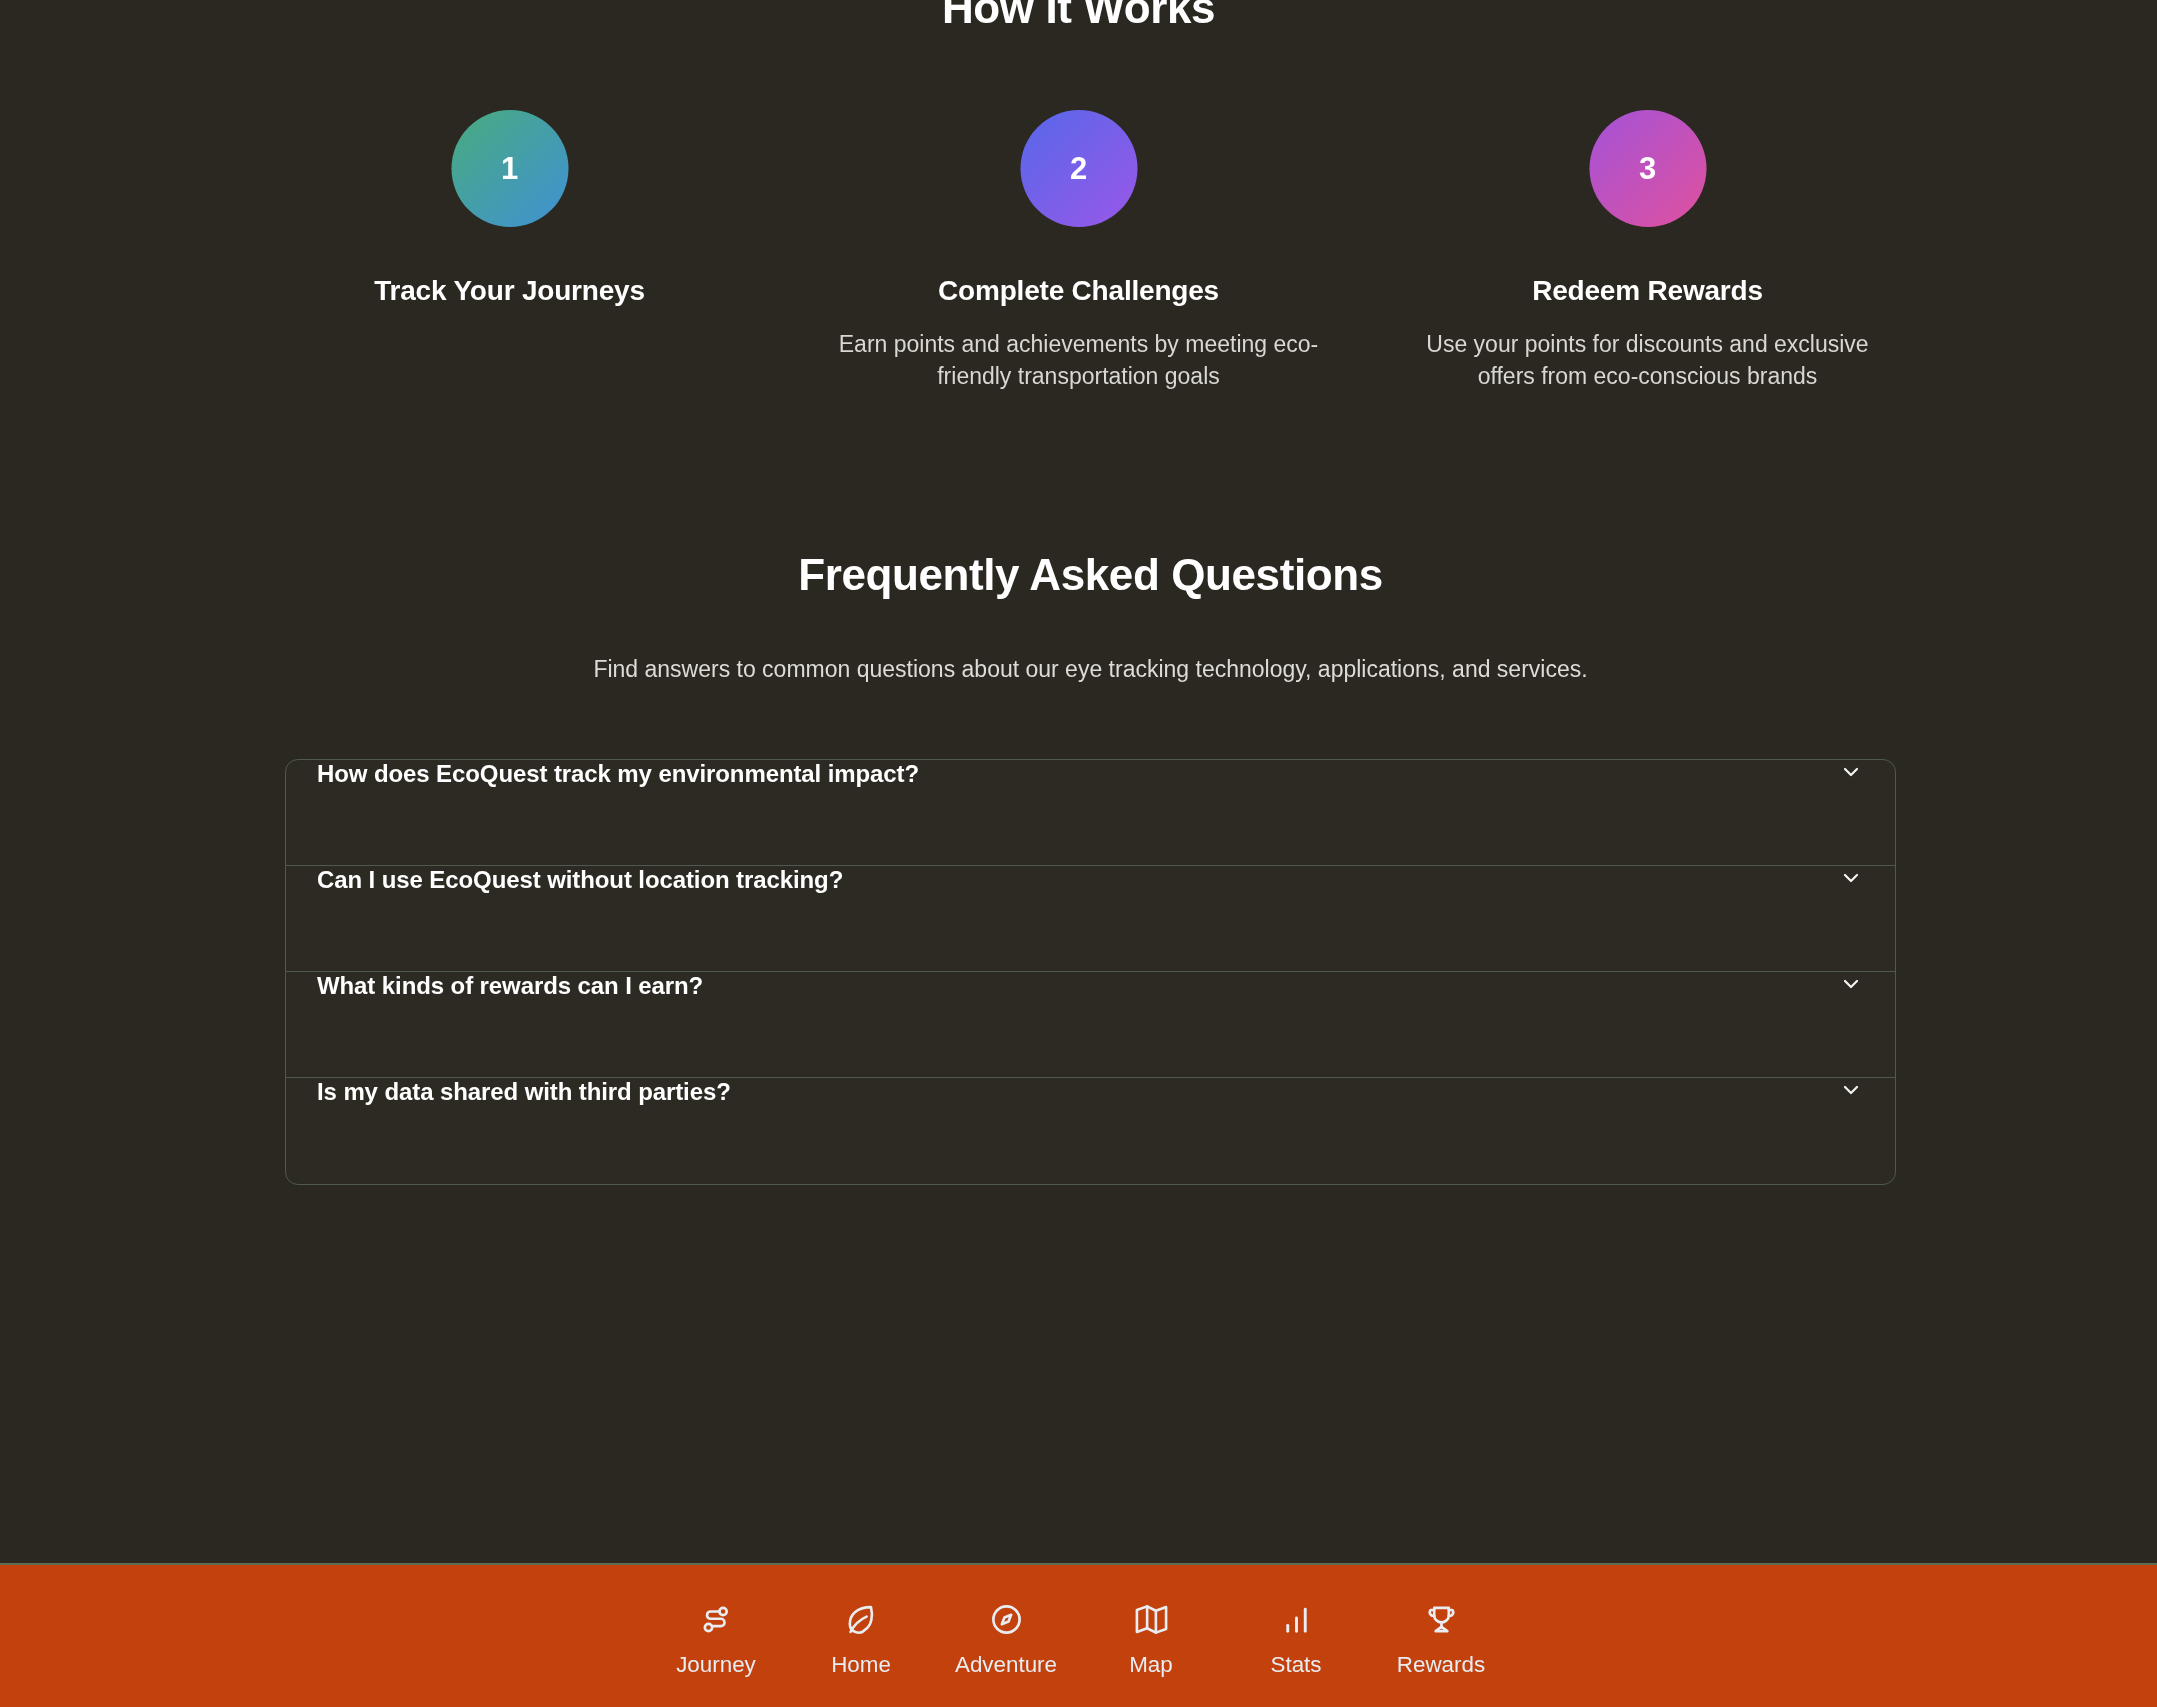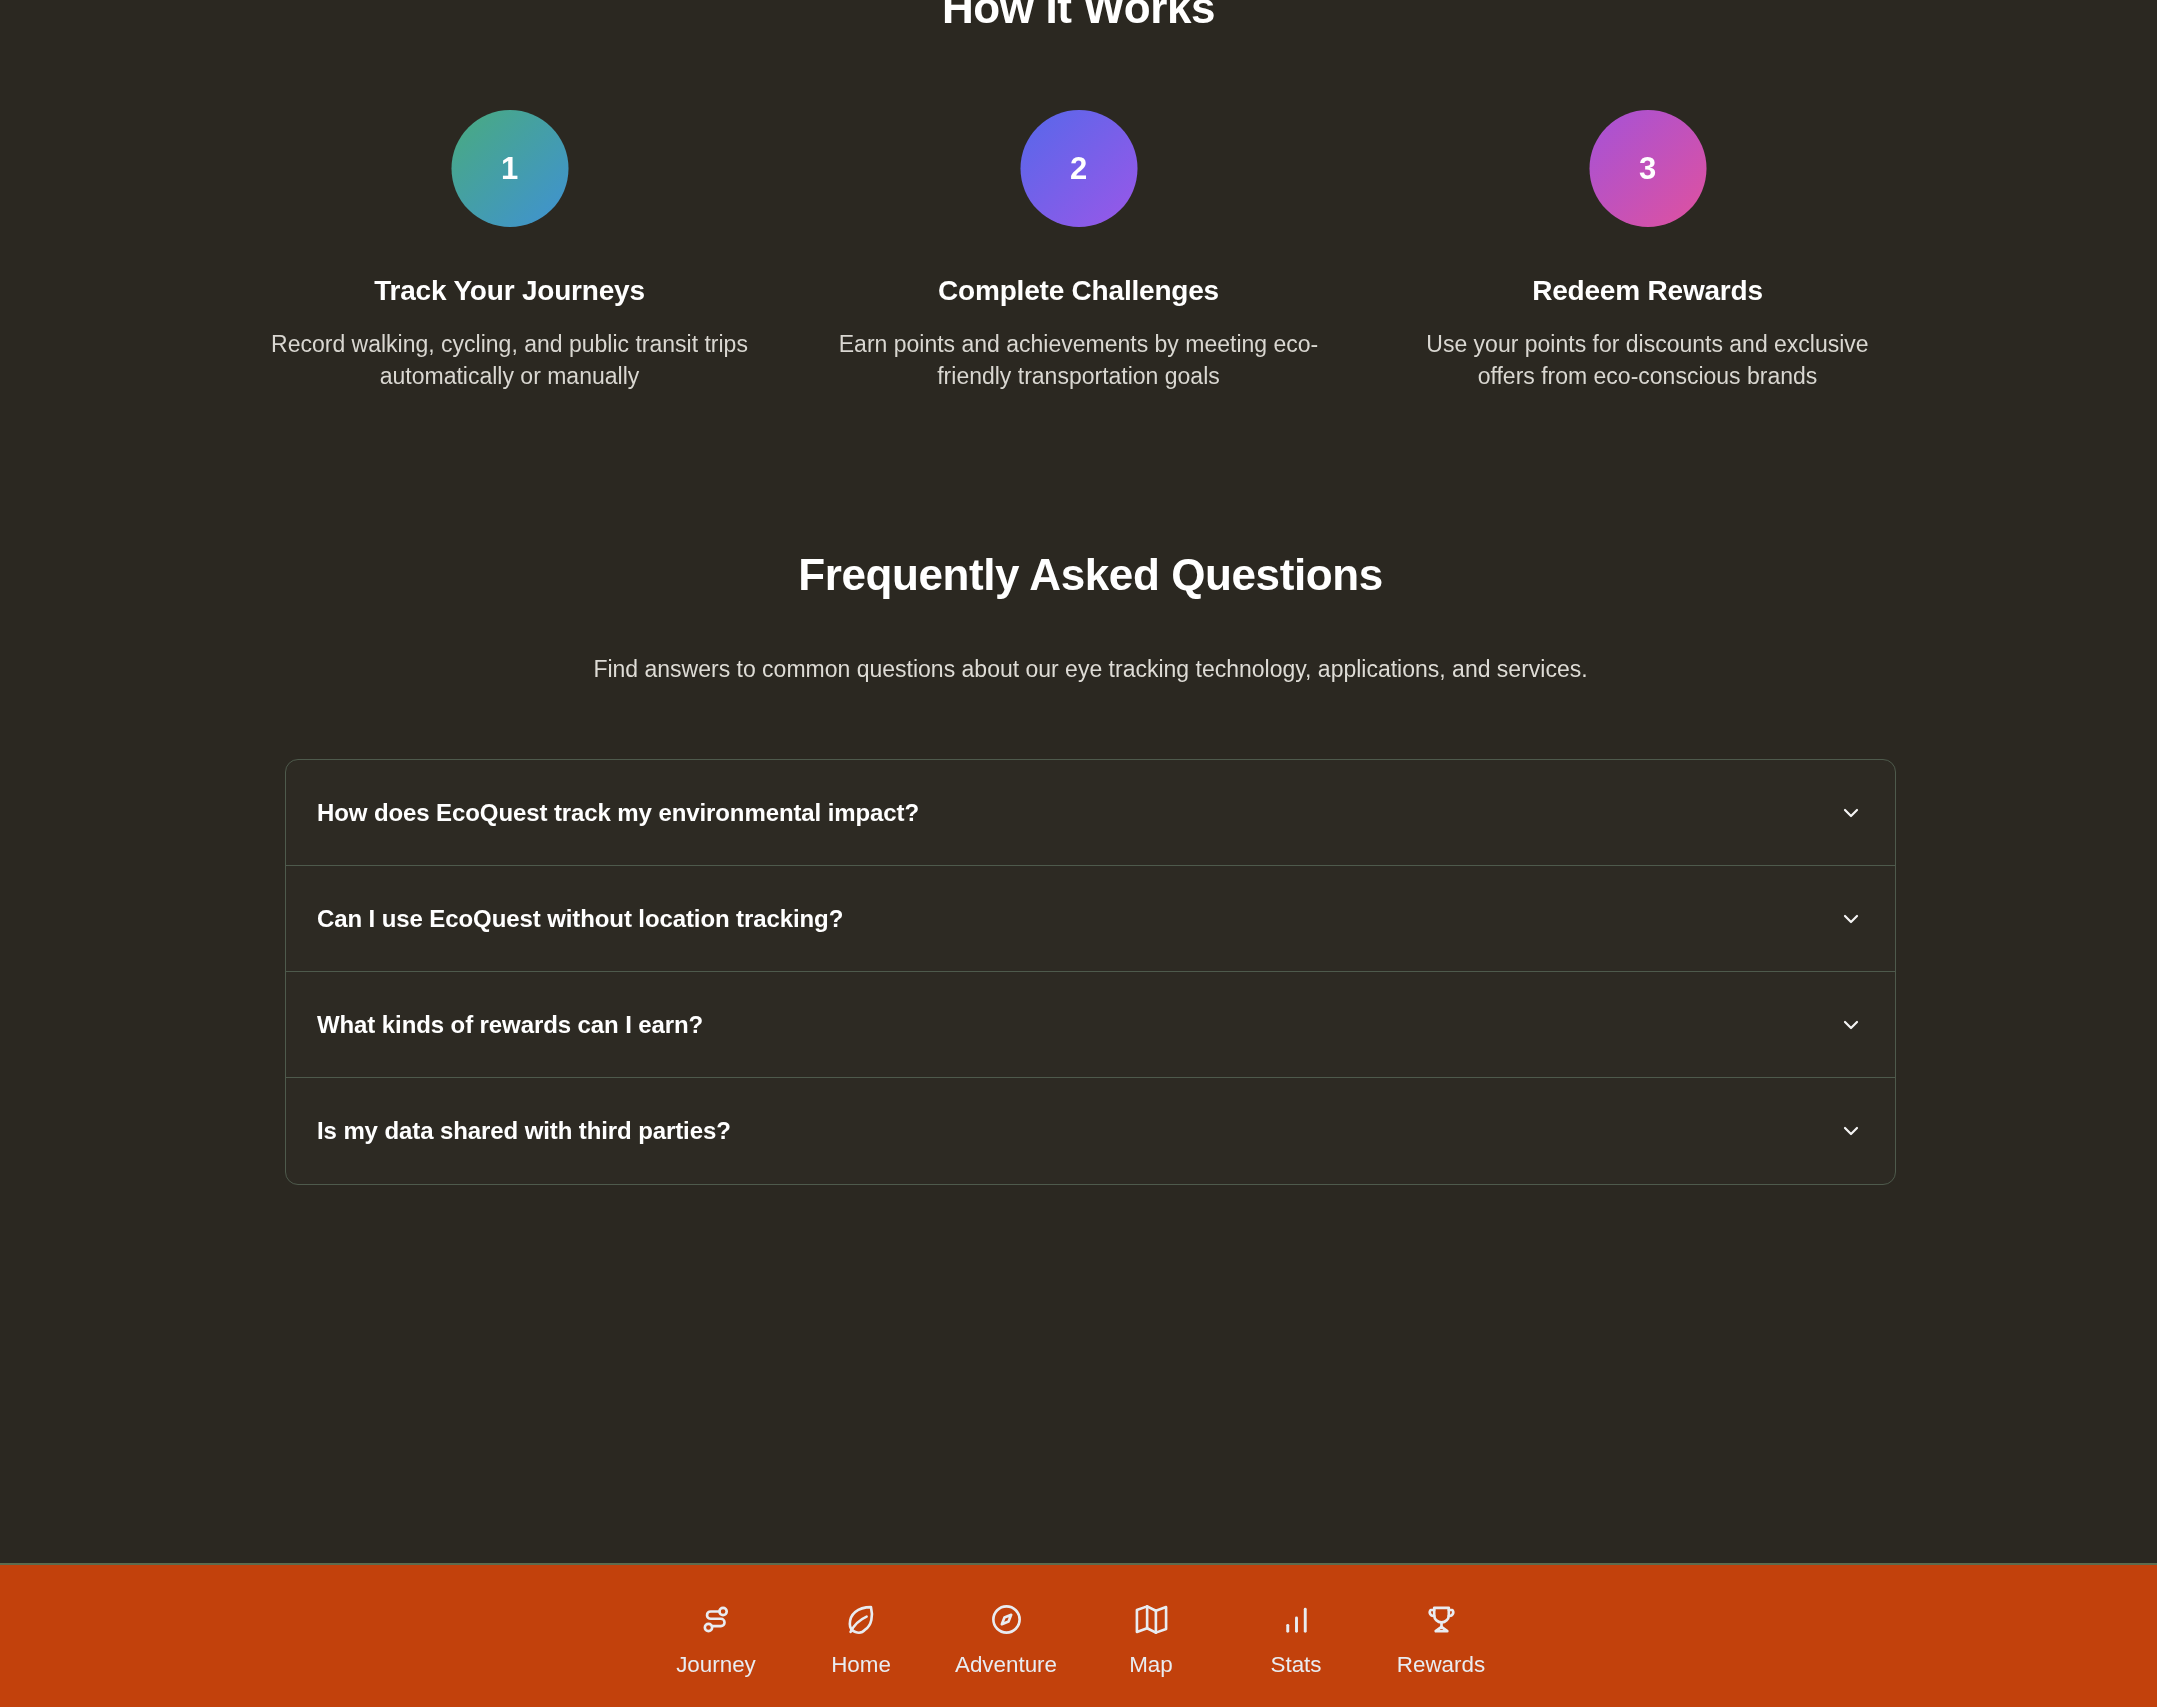--- a/index.html
+++ b/index.html
@@ -124,21 +124,20 @@
     width: 1611px;
     border: 0.9px solid #4e5a4c;
     border-radius: 13px;
     overflow: hidden;
     background: rgba(255,255,255,0.012);
   }
 
   .faq-item {
     height: 106px;
     display: flex;
-    align-items: center;
     justify-content: space-between;
     padding: 0 32px 0 31px;
     border-bottom: 0.9px solid #4e5a4c;
     cursor: pointer;
   }
   .faq-item:last-child { border-bottom: none; }
 
   .faq-q {
     font-size: 24px;
     font-weight: 700;
@@ -234,21 +233,20 @@
 
     <h2 class="how-title">How It Works</h2>
 
     <div class="steps">
 
       <div class="step">
         <div class="step-badge badge-1">
           <span>1</span>
         </div>
         <div class="step-title">Track Your Journeys</div>
-        <div class="step-desc">Record walking, cycling, and public transit trips automatically or manually</div>
       </div>
 
       <div class="step">
         <div class="step-badge badge-2">
           <span>2</span>
         </div>
         <div class="step-title">Complete Challenges</div>
         <div class="step-desc">Earn points and achievements by meeting eco-friendly transportation goals</div>
       </div>
 

